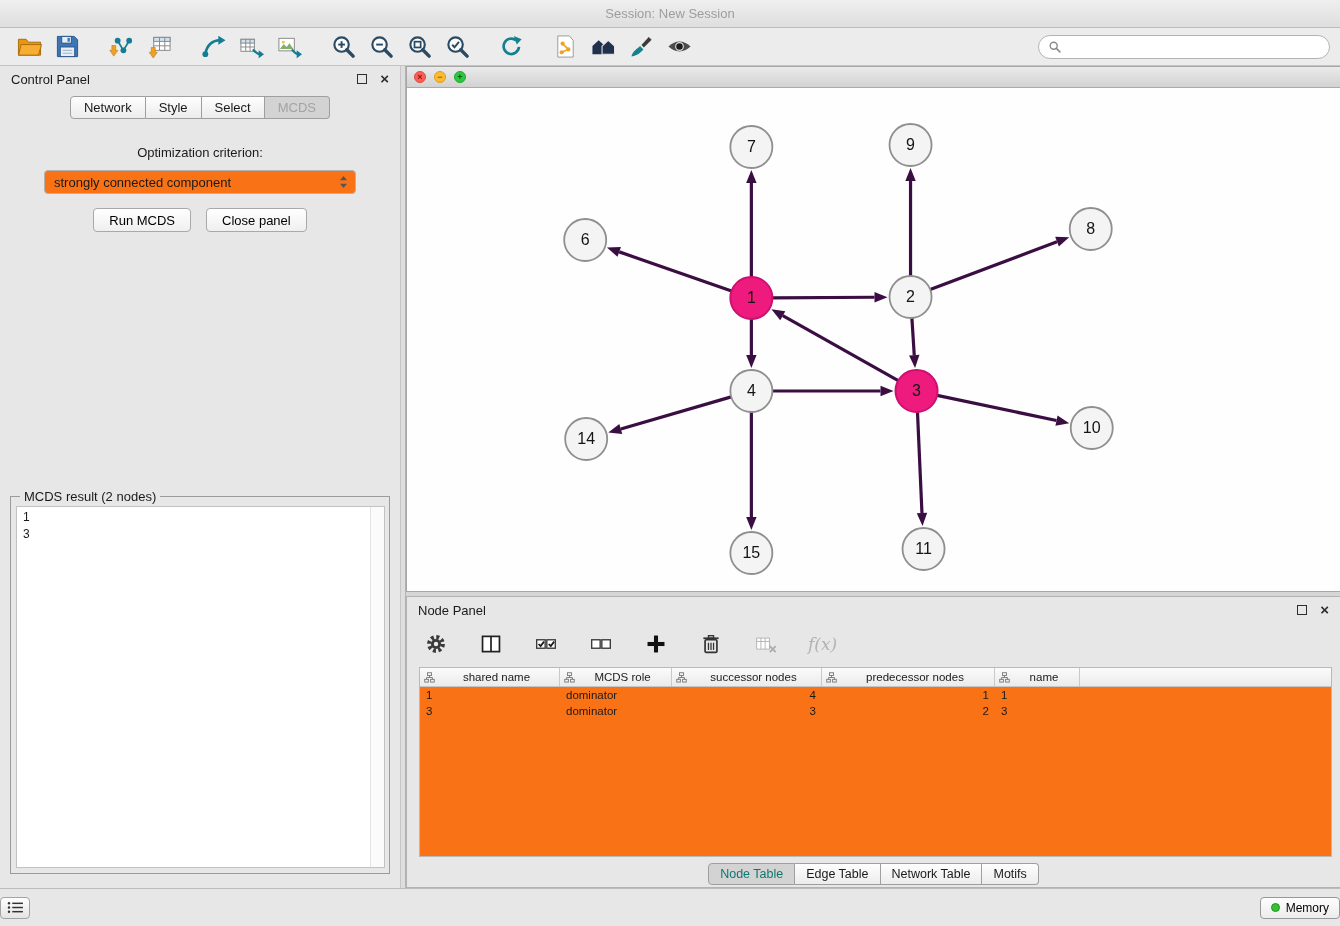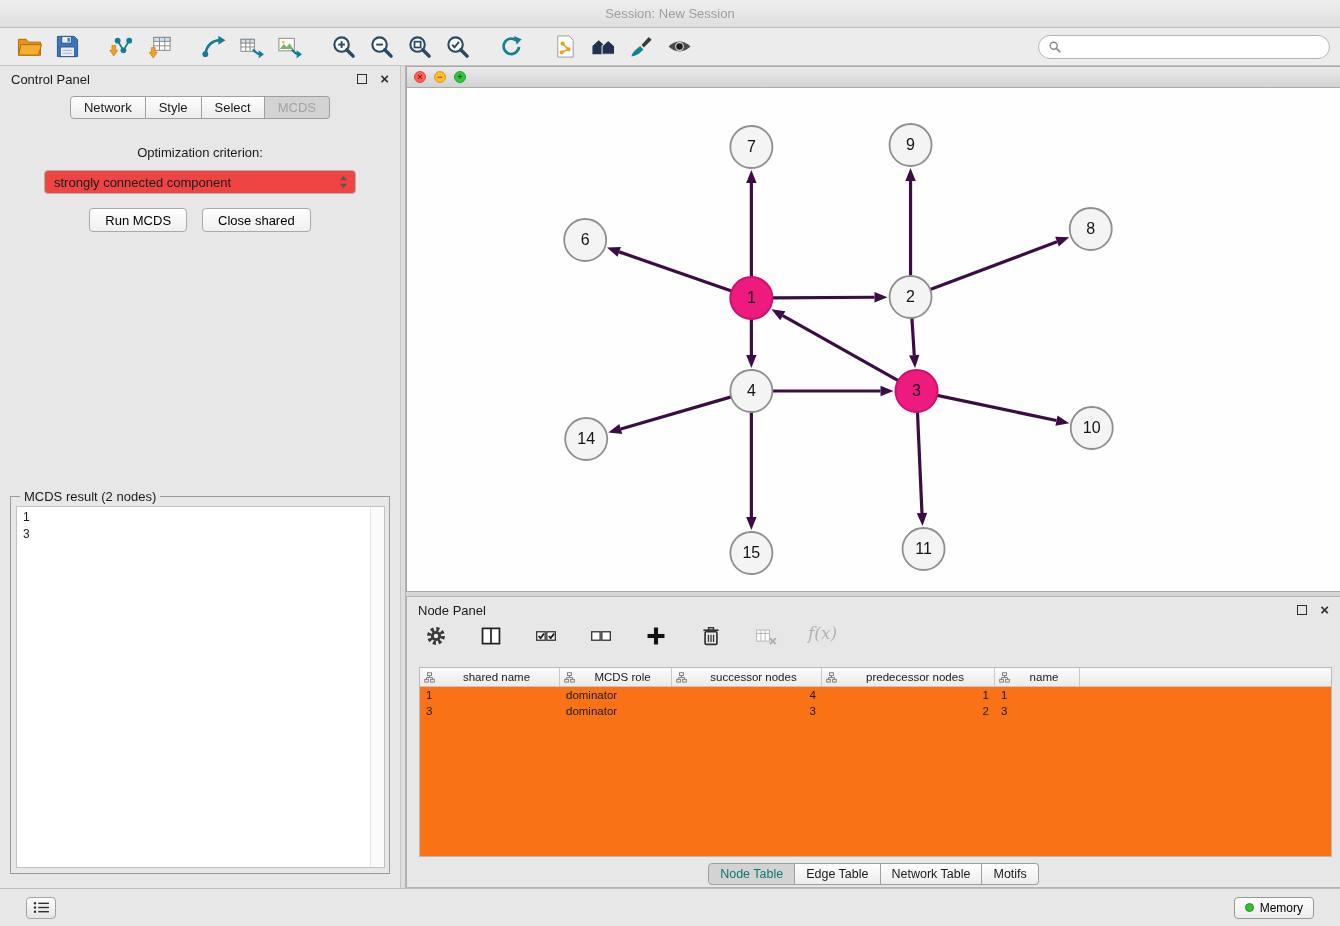--- a/index.html
+++ b/index.html
@@ -36,21 +36,21 @@
   .close-btn { font-size:15px; font-weight:bold; color:#2e2e2e; line-height:12px; cursor:default; }
 
   .cp-tabs { display:flex; justify-content:center; margin:4px 0 10px; }
   .cp-tab { border:1px solid #9f9f9f; border-left-width:0; background:linear-gradient(#fefefe,#ececec);
             font-size:13px; padding:3px 13px; cursor:default; }
   .cp-tab:first-child { border-left-width:1px; border-radius:4px 0 0 4px; }
   .cp-tab:last-child { border-radius:0 4px 4px 0; }
   .cp-tab.sel { background:#d3d3d3; color:#a3a3a3; }
 
   .crit-label { text-align:center; font-size:13px; margin:16px 0 10px; }
-  .dropdown { margin:0 44px; height:24px; background:#ef4444; border:1px solid #b1b1b1; border-radius:4px;
+  .dropdown { margin:0 44px; height:24px; background:#f97316; border:1px solid #b1b1b1; border-radius:4px;
               display:flex; align-items:center; padding:0 7px 0 9px; font-size:13px; cursor:default; }
   .dropdown .arrows { margin-left:auto; display:flex; flex-direction:column; align-items:center; }
   .dropdown .arrows svg { width:9px; height:14px; }
   .btn-row { display:flex; justify-content:center; gap:15px; margin-top:14px; }
   .pbtn { height:24px; padding:0 15px; background:linear-gradient(#ffffff,#efefef); border:1px solid #a9a9a9;
           border-radius:4px; font-size:13px; font-family:inherit; cursor:default; }
 
   .result { margin:auto 10px 14px 10px; flex:0 0 378px; border:1px solid #9b9b9b; position:relative;
             padding:9px 4px 5px 5px; display:flex; }
   .result .legend { position:absolute; top:-8px; left:9px; background:#e7e7e7; padding:0 4px; font-size:13px; }
@@ -69,21 +69,21 @@
   .light.red    { background:#ff5e57; border:1px solid #d84b44; color:#83170f; }
   .light.yellow { background:#febb2e; border:1px solid #d79e22; color:#8d5f06; }
   .light.green  { background:#2bc840; border:1px solid #27a335; color:#0c5c18; }
   .net-titlebar .t { position:absolute; left:0; right:0; text-align:center; font-size:13px; color:#2b2b2b;margin-top:32px; }
   .canvas { flex:1; position:relative; background:#fefefe; }
   .canvas svg { position:absolute; inset:0; width:100%; height:100%; }
   .h-splitter { flex:0 0 4px; background:#d6d6d6; }
 
   
   .table-panel { flex:1; background:#e7e7e7; border:1px solid #b3b3b3; border-right:none; display:flex; flex-direction:column; min-height:0; }
-  .tp-toolbar { flex:0 0 42px; display:flex; gap:29px; padding:0 16px; }
+  .tp-toolbar { flex:0 0 42px; display:flex; align-items:center; gap:29px; padding:0 16px; }
   .tbi { width:26px; height:26px; border:none; background:none; display:flex; align-items:center; justify-content:center; padding:0; cursor:default; }
   .tbi svg { width:22px; height:22px; }
   .fx { font-family:"DejaVu Serif", serif; font-style:italic; color:#b2b2b2; font-size:17px; }
 
   .tbl { margin:2px 8px 4px 12px; flex:1; background:#f97316; border:1px solid #b9b9b9; display:flex; flex-direction:column; overflow:hidden; }
   .tbl-head { display:flex; flex:0 0 19px; background:linear-gradient(#fbfbfb,#ebebeb); border-bottom:1px solid #c6c6c6; font-size:11.5px; }
   .th { display:flex; align-items:center; padding:0 4px; border-right:1px solid #c9c9c9; gap:3px; cursor:default; }
   .th svg { width:11px; height:11px; flex:0 0 11px; }
   .th .lbl { flex:1; text-align:center; white-space:nowrap; overflow:hidden; }
   .tr { display:flex; flex:0 0 16px; align-items:center; font-size:11.5px; }
@@ -93,21 +93,21 @@
   .num { text-align:right; }
 
   .tp-tabs { flex:0 0 26px; display:flex; justify-content:center; align-items:center; }
   .tp-tab { border:1px solid #9f9f9f; border-left-width:0; background:linear-gradient(#fefefe,#ececec);
             font-size:12.5px; padding:3px 11px; cursor:default; }
   .tp-tab:first-child { border-left-width:1px; border-radius:4px 0 0 4px; }
   .tp-tab:last-child { border-radius:0 4px 4px 0; }
   .tp-tab.sel { background:#d3d3d3; color:#0f766e; }
 
   
-  .statusbar { flex:0 0 38px; background:#e7e7e7; border-top:1px solid #bcbcbc; display:flex; align-items:center; padding:0 26px; }
+  .statusbar { flex:0 0 38px; background:#e7e7e7; border-top:1px solid #bcbcbc; display:flex; align-items:center; padding:0 0; }
   .listbtn { width:30px; height:22px; border:1px solid #a3a3a3; border-radius:4px; background:linear-gradient(#ffffff,#e4e4e4);
              display:flex; align-items:center; justify-content:center; cursor:default; }
   .listbtn svg { width:17px; height:13px; }
   .memory { margin-left:auto; height:22px; border:1px solid #989898; border-radius:4px; background:linear-gradient(#fefefe,#ececec);
             display:flex; align-items:center; gap:6px; padding:0 10px; font-size:12px; font-family:inherit; cursor:default; }
   .memdot { width:9px; height:9px; border-radius:50%; background:#35c035; border:1px solid #219421; }
 </style>
 </head>
 <body>
 
@@ -389,21 +389,21 @@
       <div class="dropdown">
         <span>strongly connected component</span>
         <span class="arrows">
             <svg>
               <use href="#i-updown"></use>
             </svg>
           </span>
       </div>
       <div class="btn-row">
         <button class="pbtn">Run MCDS</button>
-        <button class="pbtn">Close shared</button>
+        <button class="pbtn">Close panel</button>
       </div>
       <div class="result">
         <span class="legend">MCDS result (2 nodes)</span>
         <div class="result-area">
           <div>1</div>
           <div>3</div>
           <div class="result-scroll"></div>
         </div>
       </div>
     </div>

